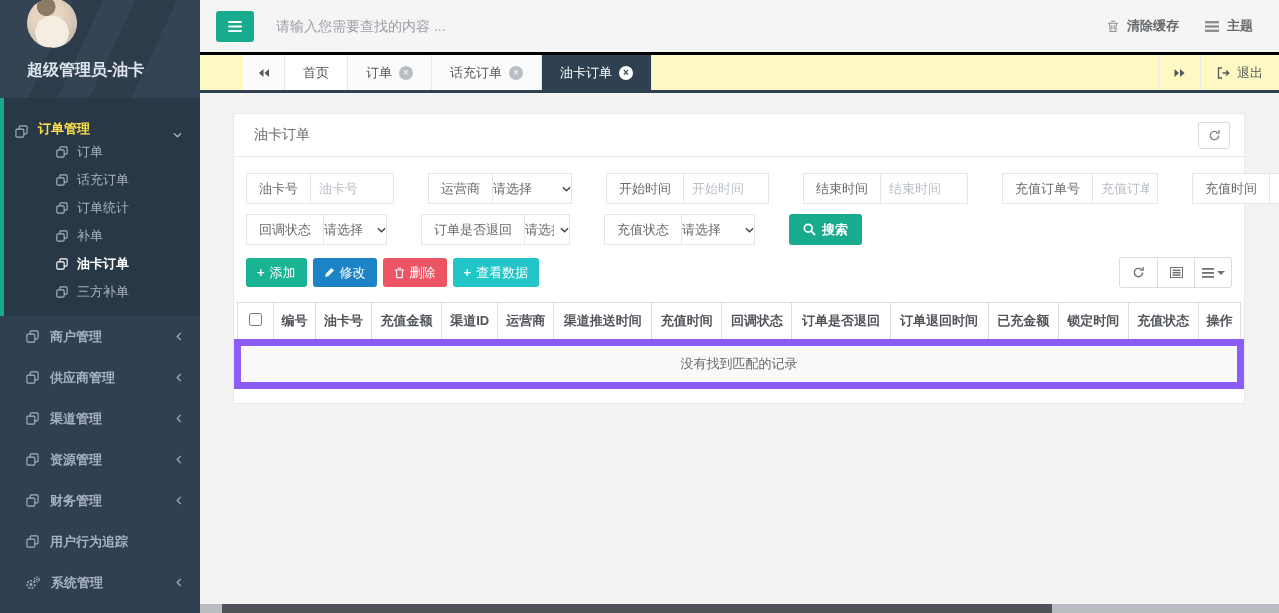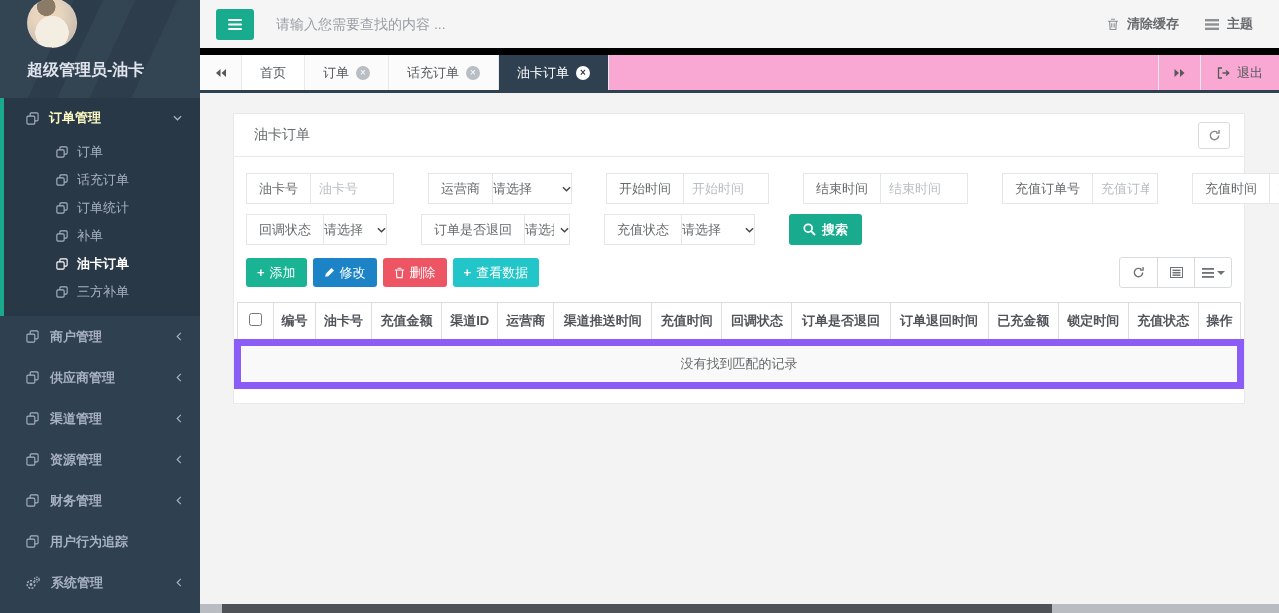--- a/index.html
+++ b/index.html
@@ -22,42 +22,42 @@
     width:50px; height:50px; border-radius:50%; margin-top:-2px;
     background:
       radial-gradient(circle at 38% 16%, #8a7a66 0 18%, rgba(0,0,0,0) 19%),
       radial-gradient(circle at 50% 70%, #f4ede2 0 40%, rgba(0,0,0,0) 41%),
       radial-gradient(circle at 40% 32%, #e9d5bd 0 30%, #d8c9b8 55%, #bcae9e 100%);
     border:1px solid rgba(255,255,255,0.15);
   }
   .uname { margin-top:12px; color:#dfe4ed; font-weight:bold; font-size:16px; }
 
   .nav-group-active { border-left:4px solid #19aa8d; background:#293846; padding-bottom:10px; }
-  .nav-head { display:flex; align-items:center; height:40px; padding:0 18px 0 22px; color:#fef9c3; font-weight:bold; cursor:pointer; }
+  .nav-head { display:flex; align-items:flex-end; height:40px; padding:0 18px 0 11px; color:#fde047; font-weight:bold; cursor:pointer; }
   .nav-head .ico { margin-right:10px; color:#a7b1c2; }
   .nav-head .chev { margin-left:auto; color:#a7b1c2; }
   .sub-item { display:flex; align-items:center; height:28px; padding-left:52px; color:#a7b1c2; cursor:pointer; }
   .sub-item .ico { margin-right:9px; }
   .sub-item.active { color:#ffffff; font-weight:bold; }
   .nav-item { display:flex; align-items:center; height:41px; padding:0 18px 0 26px; color:#a7b1c2; cursor:pointer; }
   .nav-item .ico { margin-right:11px; }
   .nav-item .chev { margin-left:auto; }
 
   
   #main { margin-left:200px; height:613px; display:flex; flex-direction:column; background:#f3f3f4; position:relative; }
 
-  .topbar { height:55px; flex:0 0 55px; display:flex; align-items:center; background:#f5f5f6; border-bottom:7px solid #000000; }
+  .topbar { height:55px; flex:0 0 55px; display:flex; align-items:center; background:#f5f5f6; border-bottom:3px solid #000000; }
   .hamburger { width:38px; height:31px; margin-left:16px; background:#18ab8d; border-radius:3px; display:flex; align-items:center; justify-content:center; cursor:pointer; }
   .search-input { flex:0 0 420px; margin-left:22px; border:none; outline:none; background:transparent; font-size:14px; color:#676a6c; font-family:inherit; }
   .search-input::placeholder { color:#9a9fa5; }
   .topbar-right { margin-left:auto; display:flex; align-items:center; gap:26px; margin-right:26px; }
   .top-link { display:flex; align-items:center; gap:8px; color:#676a6c; font-weight:bold; cursor:pointer; }
   .top-link .tic { color:#8b9094; }
 
-  .tabbar { height:38px; flex:0 0 38px; display:flex; align-items:stretch; background:#f9a8d4; border-bottom:3px solid #2f4050; }
+  .tabbar { height:38px; flex:0 0 38px; display:flex; align-items:stretch; background:#fef9c3; border-bottom:3px solid #2f4050;padding-left:43px; }
   .tab-arrow { width:42px; display:flex; align-items:center; justify-content:center; color:#55585b; border-right:1px solid #e7eaec; cursor:pointer; background:#fbfbfc; }
   .tab { display:flex; align-items:center; gap:7px; padding:0 18px; border-right:1px solid #e7eaec; color:#55585b; cursor:pointer; background:#fbfbfc; }
   .tab.home { background:#ffffff; }
   .tab.active { background:#2f4050; color:#ffffff; }
   .tclose { width:14px; height:14px; border-radius:50%; background:#b9bec4; color:#ffffff; font-size:10px; line-height:14px; text-align:center; cursor:pointer; }
   .tab.active .tclose { background:#ffffff; color:#2f4050; font-weight:bold; }
   .tabbar-right { margin-left:auto; display:flex; align-items:stretch; }
   .tabbar-right > div { display:flex; align-items:center; border-left:1px solid #e7eaec; cursor:pointer; color:#55585b; }
   .tr-arrow { width:42px; justify-content:center; }
   .tr-close-ops { padding:0 16px; gap:7px; }

